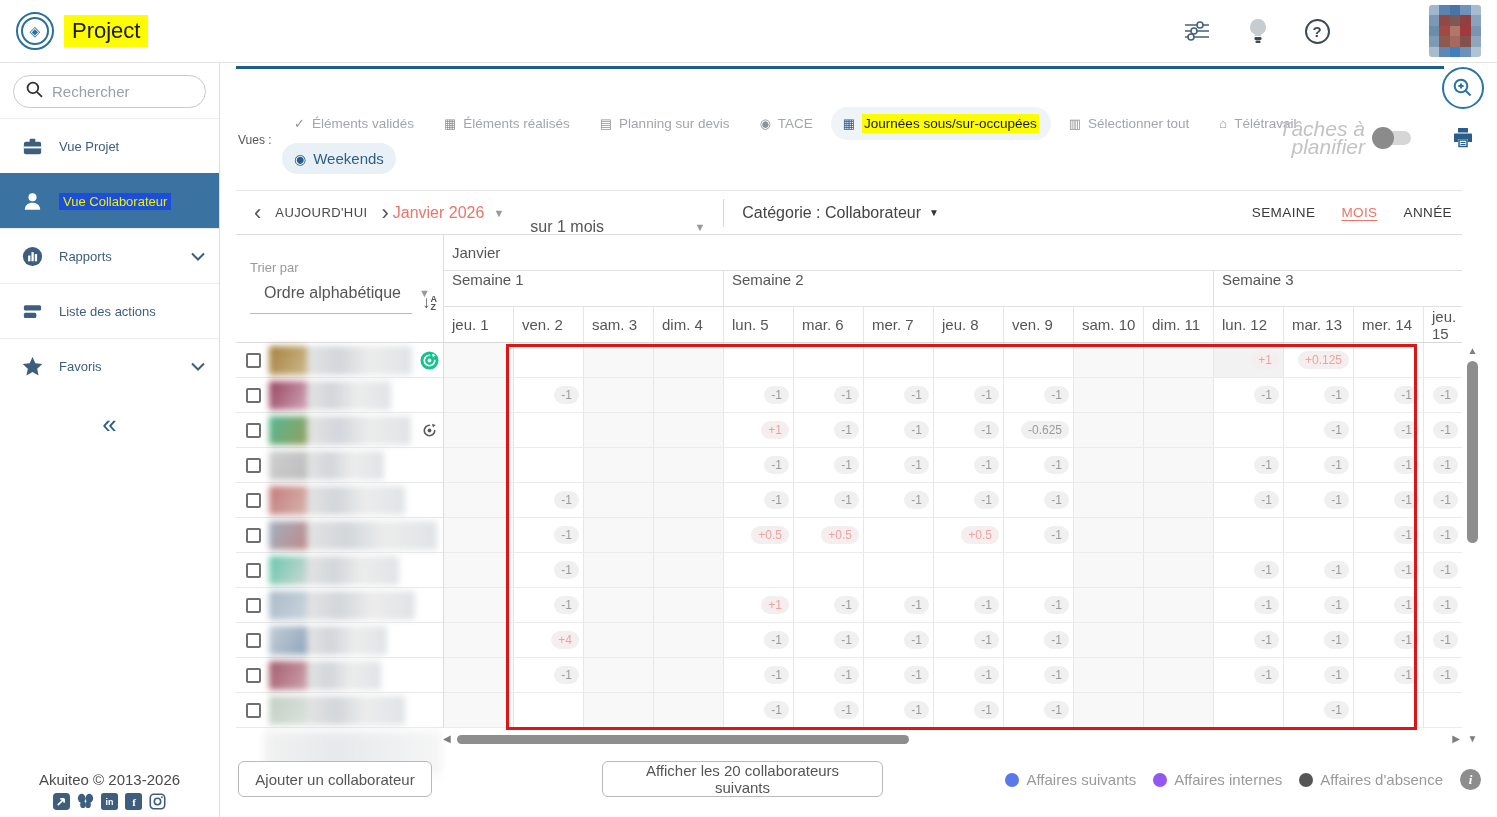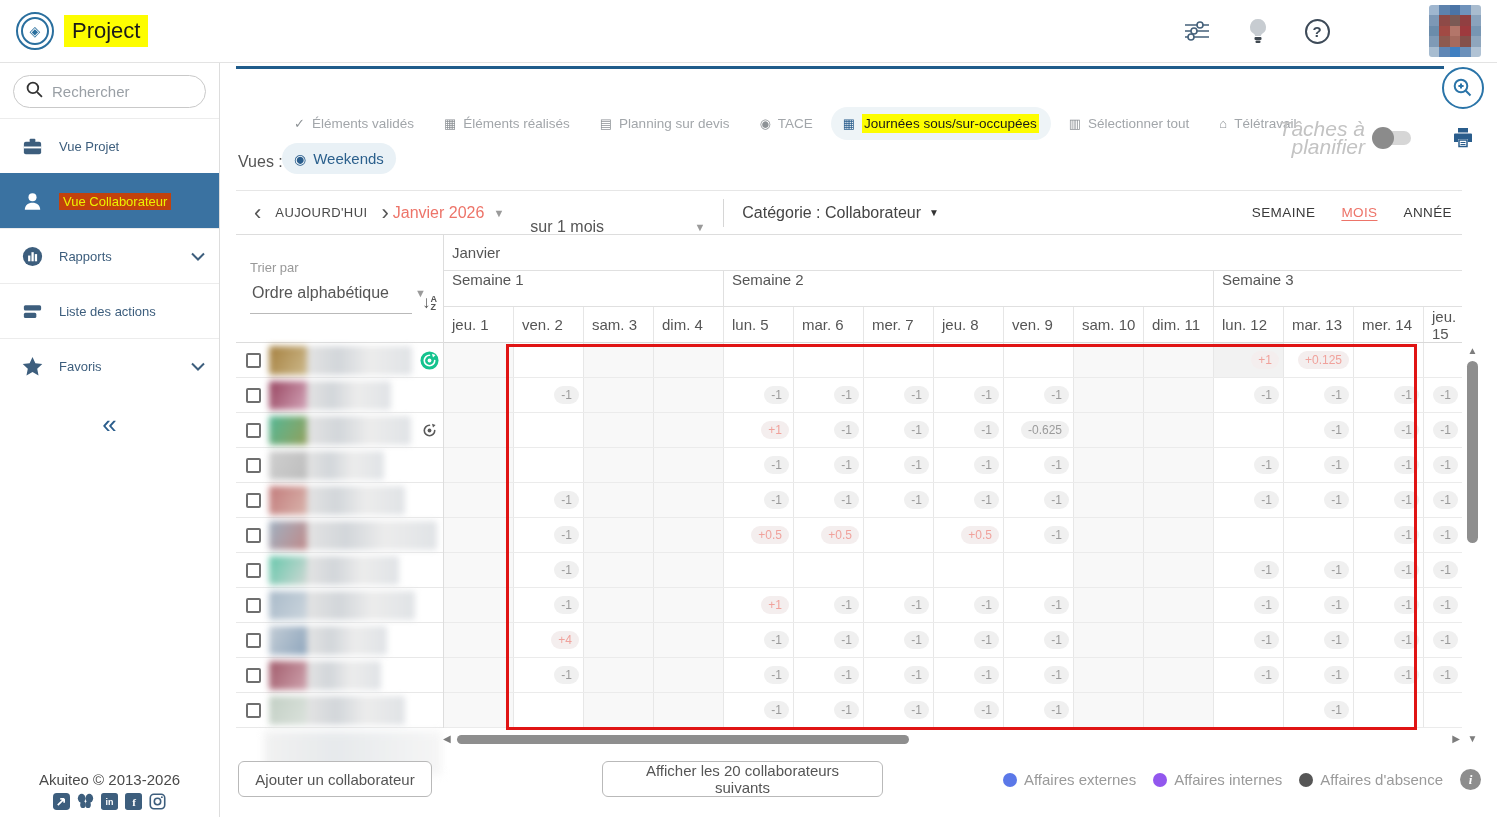--- a/index.html
+++ b/index.html
@@ -31,36 +31,36 @@
   .search { margin:12px 13px 10px 13px; height:33px; border:1px solid #c9c9c9; border-radius:17px;
     display:flex; align-items:center; padding:0 12px; gap:9px; background:#fff; }
   .search input { border:none; outline:none; font-size:15px; color:#444; width:130px;
     font-family:inherit; background:transparent; }
   .search input::placeholder { color:#9aa0a6; }
   .nav-item { height:55px; display:flex; align-items:center; gap:15px; padding:0 14px 0 21px;
     border-top:1px solid #ececec; color:#3d5e7d; font-size:13px; cursor:pointer; }
   .nav-item:last-of-type { border-bottom:1px solid #ececec; }
   .nav-item svg { flex:0 0 auto; }
   .nav-item.active { background:#3a72a1; border-color:#3a72a1; }
-  .hl-green { background:#c2410c; color:#edf200; padding:1px 4px; }
+  .hl-green { background:#1d4ed8; color:#edf200; padding:1px 4px; }
   .chev { margin-left:auto; }
   .collapse-btn { width:100%; text-align:center; margin-top:21px; color:#2a5d8c; font-size:26px;
     line-height:20px; cursor:pointer; }
   .sidebar-footer { position:absolute; bottom:7px; width:100%; text-align:center; }
   .sidebar-footer .copy { font-size:15px; color:#4a4a4a; }
   .social { display:flex; justify-content:center; gap:7px; margin-top:5px; }
   .social svg { display:block; }
 
   
   .main { position:absolute; left:220px; top:63px; width:1277px; height:754px; background:#fff; }
   .blue-rule { position:absolute; left:16px; top:3px; width:1208px; height:3px; background:#1f5c8b; }
   .zoom-fab { position:absolute; left:1222px; top:4px; width:42px; height:42px; border-radius:50%;
     border:2px solid #2a74a8; background:#fff; display:flex; align-items:center; justify-content:center; cursor:pointer; z-index:6; }
 
-  .vues-label { position:absolute; left:18px; top:90px; font-size:16px; color:#555; }
+  .vues-label { position:absolute; left:18px; top:70px; font-size:12px; color:#555; }
   .chips-row { position:absolute; left:62px; top:44px; display:flex; align-items:center; gap:6px; }
   .chip { display:flex; align-items:center; gap:7px; border:none; background:transparent; padding:7px 12px;
     border-radius:17px; font-size:13.5px; color:#a2a6aa; font-family:inherit; cursor:pointer; white-space:nowrap; }
   .chip-ic { font-size:13px; color:#8d9296; }
   .chip-active { background:#eef4f7; color:#333; }
   .chip-active .chip-ic { color:#2a5d8c; }
   .hl-yellow { background:#fdfd00; color:#1a1a1a; padding:2px 2px; }
   .weekends-row { position:absolute; left:62px; top:80px; }
   .chip-weekends { background:#e9f1f6; color:#2a5f8c; font-size:15px; }
   .chip-weekends .chip-ic { color:#2a5d8c; font-size:14px; }
@@ -83,21 +83,21 @@
   .cat-dd { font-size:16px; color:#444; cursor:pointer; display:flex; align-items:center; gap:8px; }
   .caret-dark { font-size:10px; color:#333; }
   .views { margin-left:auto; display:flex; gap:26px; font-size:13.5px; letter-spacing:.4px; color:#3a3a3a; }
   .views span { cursor:pointer; }
   .views .active { color:#ed7469; text-decoration:underline; text-underline-offset:3px; }
 
   
   .planner { position:absolute; left:16px; top:172px; width:1246px; height:512px; }
   .corner { position:absolute; left:0; top:0; width:207px; height:108px; border-bottom:1px solid #dcdcdc; }
   .sort-label { margin:25px 0 9px 14px; font-size:13px; color:#999; }
-  .sort-dd { margin-left:16px; display:flex; align-items:center; gap:26px; font-size:16px; color:#555; cursor:pointer; }
+  .sort-dd { margin-left:28px; display:flex; align-items:center; gap:18px; font-size:16px; color:#555; cursor:pointer; }
   .sort-underline { margin:11px 0 0 14px; width:162px; border-bottom:1px solid #b9b9b9; }
   .sort-az { position:absolute; right:6px; top:58px; display:flex; align-items:center; color:#555; cursor:pointer; }
   .sort-az .arrow { font-size:17px; font-weight:bold; }
   .sort-az .az { display:flex; flex-direction:column; font-size:9px; font-weight:bold; line-height:8px; }
 
   .grid-head { position:absolute; left:207px; top:0; width:1019px; border-left:1px solid #ddd; overflow:hidden; }
   .month-row { height:36px; display:flex; align-items:center; padding-left:8px; font-size:15px; color:#555;
     border-bottom:1px solid #e0e0e0; }
   .week-row { height:36px; display:flex; border-bottom:1px solid #e0e0e0; }
   .wcell { display:flex; padding-left:8px; font-size:15px; color:#555;
@@ -940,21 +940,21 @@
         <div class="hthumb"></div>
         <span class="arr right">▶</span>
       </div>
     </section>
 
     <button class="btn btn-add">Ajouter un collaborateur</button>
     <button class="btn btn-more">Afficher les 20 collaborateurs suivants</button>
     <div class="legend" id="legend">
       <span class="litem">
           <i class="dot" style="background: rgb(91, 120, 232);"></i>
-          <span>Affaires externes</span>
+          <span>Affaires suivants</span>
         </span>
         <span class="litem">
           <i class="dot" style="background: rgb(146, 87, 238);"></i>
           <span>Affaires internes</span>
         </span>
         <span class="litem">
           <i class="dot" style="background: rgb(86, 86, 86);"></i>
           <span>Affaires d'absence</span>
         </span>
         <span class="info-circle">i</span>

